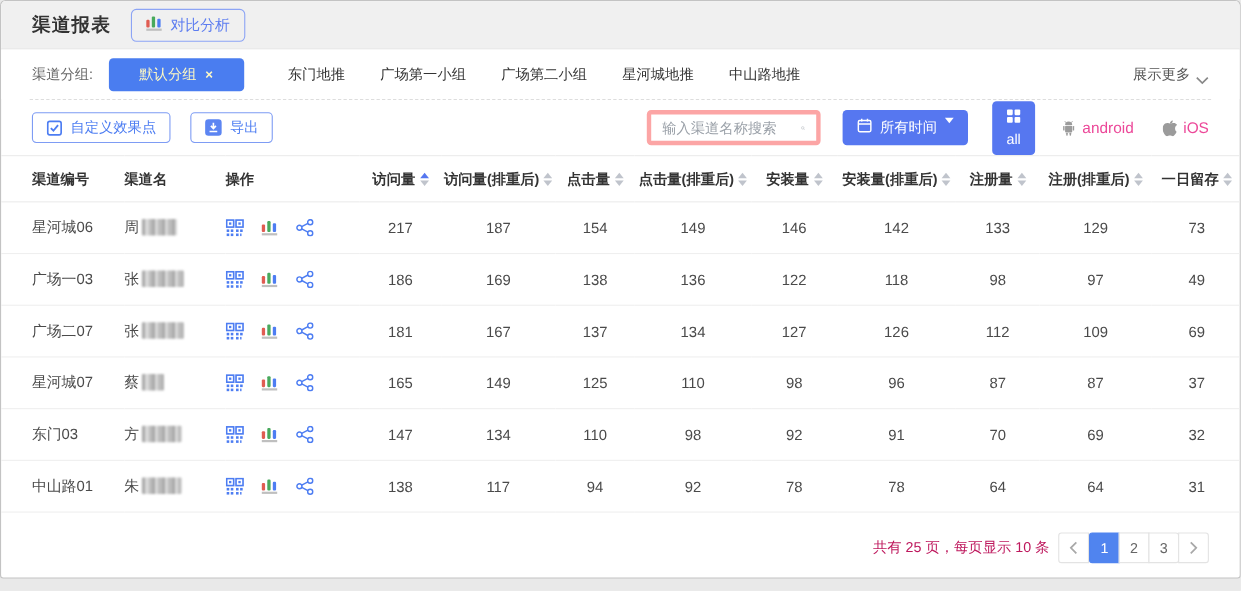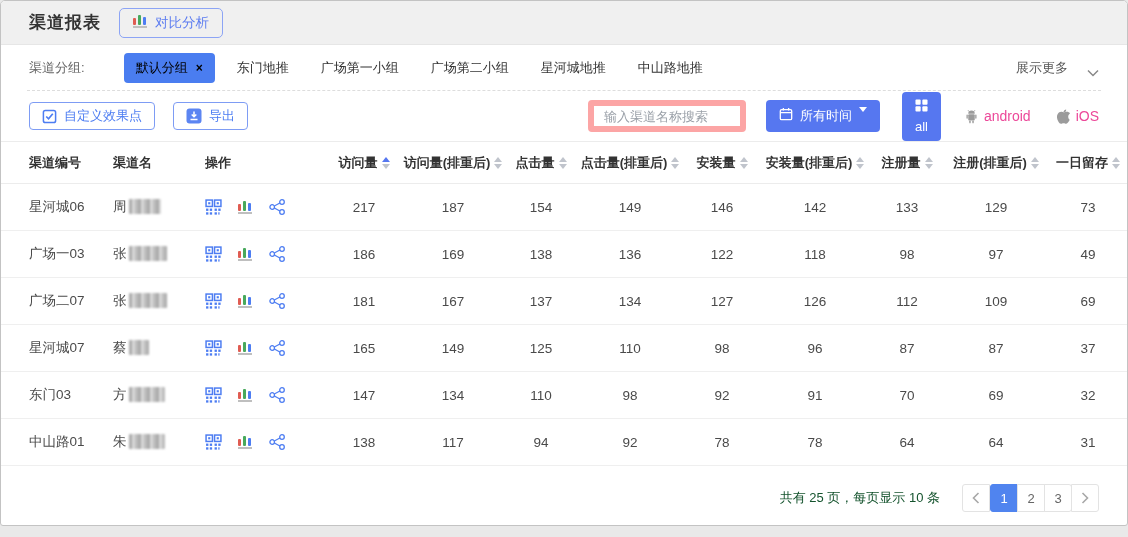--- a/index.html
+++ b/index.html
@@ -14,32 +14,32 @@
   
   .chart-ico { width:15px; height:14px; display:inline-block; position:relative; }
   .chart-ico i { position:absolute; bottom:3px; width:3px; border-radius:1px; }
   .chart-ico i.b1 { left:0;  height:7px;  background:#e05c52; }
   .chart-ico i.b2 { left:5px; height:10px; background:#48a95c; }
   .chart-ico i.b3 { left:10px; height:8px; background:#4d7df2; }
   .chart-ico u { position:absolute; bottom:0; left:0; width:14px; height:2px; background:#bfbfbf; }
 
   
   .group-row { height:45px; display:flex; align-items:center; padding:0 28px; background:#fff; }
-  .group-label { font-size:13px; color:#666; margin-right:39px; }
-  .tag-selected { background:#4a7df0; color:#000000; font-size:13px; border-radius:4px; padding:6px 12px; display:flex; align-items:center; gap:8px; margin-right:22px; cursor:pointer; }
+  .group-label { font-size:13px; color:#666; margin-right:14px; }
+  .tag-selected { background:#4a7df0; color:#fef9c3; font-size:13px; border-radius:4px; padding:6px 28px; display:flex; align-items:center; gap:8px; margin-right:40px; cursor:pointer; }
   .tag-selected .x { font-size:12px; font-weight:bold; cursor:pointer; }
   .tag { font-size:13px; color:#333; margin-right:32px; cursor:pointer; white-space:nowrap; }
-  .show-more { margin-left:auto; font-size:13px; color:#555; display:flex; align-items:flex-end; gap:19px; cursor:pointer; }
+  .show-more { margin-left:auto; font-size:13px; color:#555; display:flex; align-items:flex-end; gap:5px; cursor:pointer; }
   .dashed-sep { border-bottom:1px dashed #ddd; margin:0 26px; }
 
   
   .toolbar { height:50px; display:flex; align-items:center; padding:0 28px; }
   .btn-outline { display:flex; align-items:center; gap:7px; border:1px solid #7e9cf4; border-radius:4px; background:#fff; color:#4d7df2; font-size:13px; padding:4px 12px; cursor:pointer; margin-right:18px; }
   .toolbar-right { margin-left:auto; display:flex; align-items:center; }
-  .search-box { width:158px; height:32px; border:6px solid #fca5a5; border-radius:4px; display:flex; align-items:center; padding:0 10px; margin-right:20px;gap:16px; }
+  .search-box { width:158px; height:32px; border:4px solid #fca5a5; border-radius:4px; display:flex; align-items:center; padding:0 10px; margin-right:20px;gap:16px; }
   .search-box input { border:none; outline:none; flex:1; font-size:13px; color:#333; font-family:inherit; width:110px; }
   .search-box input::placeholder { color:#9aa0a8; }
   .btn-fill { display:flex; gap:7px; background:#5677f0; border:none; border-radius:4px; color:#fff; font-size:13px; padding:7px 13px; cursor:pointer; }
   .btn-time { margin-right:22px; }
   .btn-all { margin-right:24px;flex-direction:column; }
   .caret-down { width:0; height:0; border-left:4px solid transparent; border-right:4px solid transparent; border-top:5px solid #fff; display:inline-block; }
   .platform { display:flex; align-items:center; gap:6px; font-size:14px; color:#ec4899; cursor:pointer; margin-right:26px; }
   .platform:last-child { margin-right:0; }
 
   
@@ -64,21 +64,21 @@
   .sorter .up  { width:0;height:0;border-left:4px solid transparent;border-right:4px solid transparent;border-bottom:5px solid #c0c4cc; }
   .sorter .dn  { width:0;height:0;border-left:4px solid transparent;border-right:4px solid transparent;border-top:5px solid #c0c4cc; }
   .sorter.active .up { border-bottom-color:#5677f0; }
   .name-mask { display:inline-block; height:15px; vertical-align:-3px; margin-left:2px; border-radius:1px;
     background:repeating-linear-gradient(90deg,#ababab 0 3px,#d8d8d8 3px 6px,#bdbdbd 6px 9px); filter:blur(0.8px); }
   .ops { display:flex; align-items:center; gap:16px; }
   .op-btn { display:inline-flex; cursor:pointer; }
 
   
   .footer { display:flex; align-items:center; justify-content:flex-end; padding:18px 28px 0 0; }
-  .page-summary { font-size:13px; color:#14532d; margin-right:22px; }
+  .page-summary { font-size:13px; color:#be185d; margin-right:8px; }
   .pager { display:flex; }
   .pg { min-width:28px; height:28px; border:1px solid #e3e3e3; background:#fff; display:flex; align-items:center; justify-content:center; font-size:13px; color:#666; cursor:pointer; margin-left:-1px; }
   .pg.active { background:#5084ef; border-color:#5084ef; color:#fff; }
   .pg.nav svg { stroke:#a8a8a8; }
   .pg:first-child { border-radius:3px 0 0 3px; margin-left:0; }
   .pg:last-child { border-radius:0 3px 3px 0; }
 </style>
 </head>
 <body>
 

